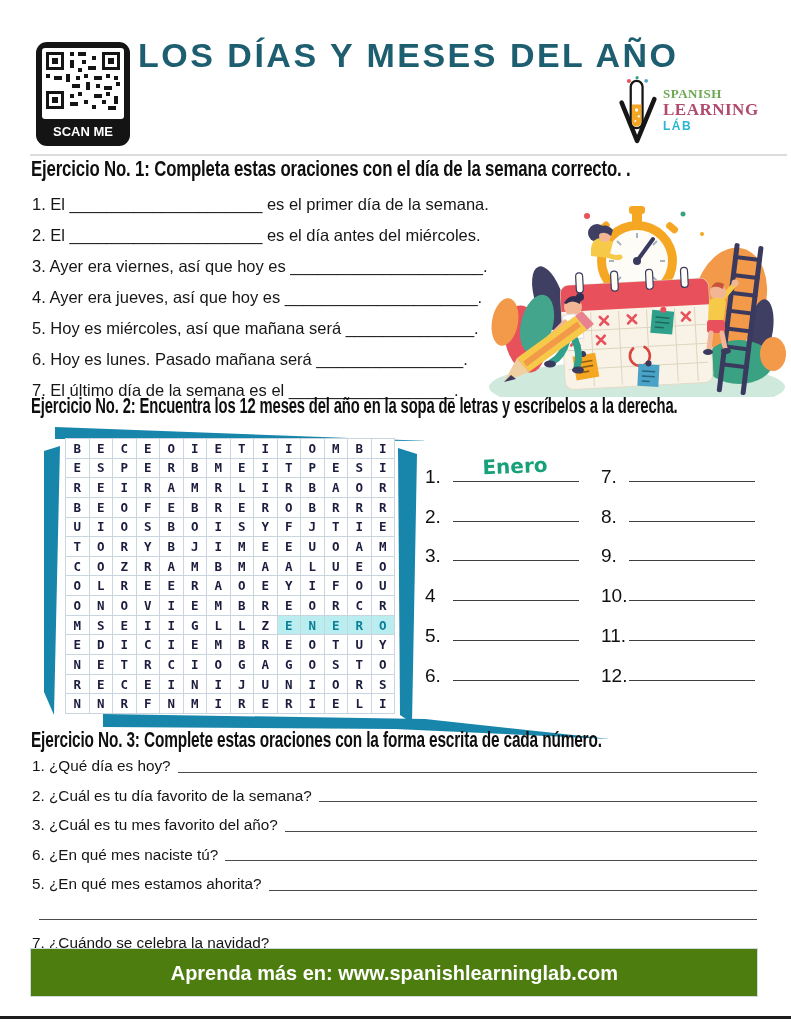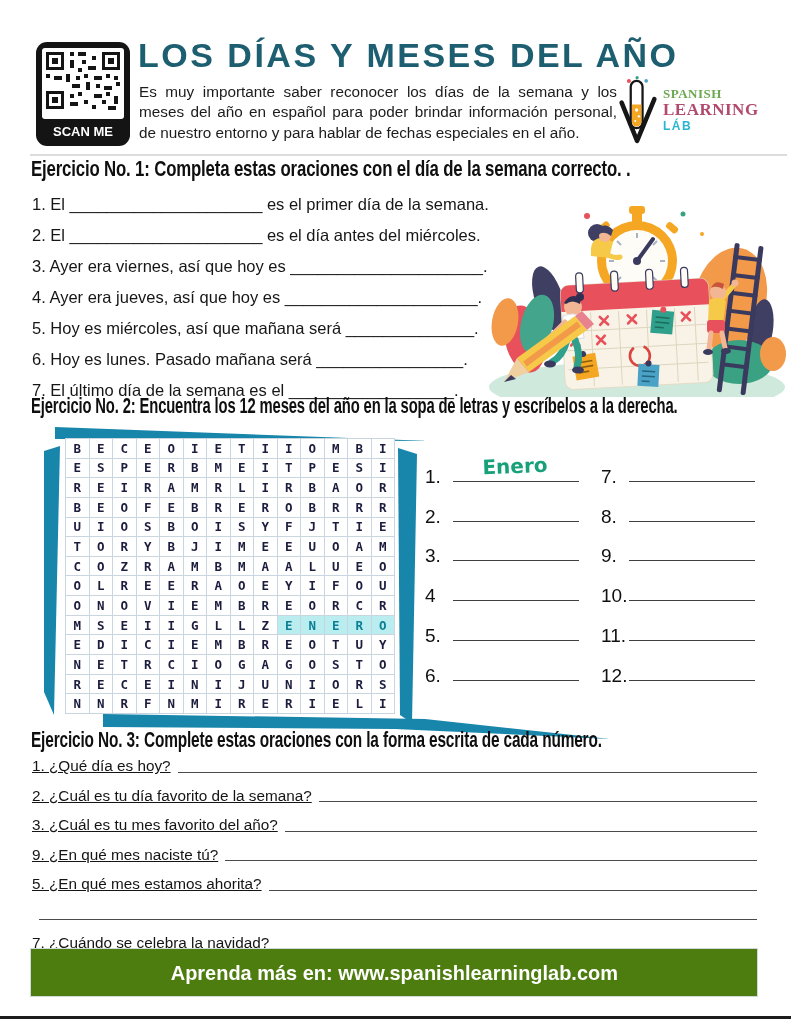--- a/index.html
+++ b/index.html
@@ -51,21 +51,21 @@
   .ans-col.right{left:176px;}
   .ans-row{height:39.8px;display:flex;align-items:flex-end;}
   .ans-num{font-size:19px;color:#101010;min-width:26px;line-height:1;}
   .ans-line{flex:1;border-bottom:1.6px solid #3f3f3f;margin:0 2px 4px 2px;height:1px;}
   .filled{position:absolute;left:30px;top:8px;width:120px;text-align:center;
           font-family:"DejaVu Sans",sans-serif;font-weight:bold;font-size:20px;color:#17a07a;
           transform:rotate(-2deg);}
 
   
   #ex3-items{position:absolute;left:32px;top:746px;width:725px;}
-  .ex3-item{height:29.5px;display:flex;align-items:flex-end;text-decoration:underline;}
+  .ex3-item{height:29.5px;display:flex;align-items:flex-end;}
   .q{white-space:nowrap;font-size:15.3px;color:#141414;line-height:1;padding-bottom:2px;}
   .ex3-line{flex:1;border-bottom:1.4px solid #4a4a4a;margin-left:7px;margin-bottom:3px;height:1px;}
 
   
   .footer-bar{position:absolute;left:30px;top:948px;width:728px;height:49px;background:#4d7c0f;
               border:1px solid #cfd8db;box-sizing:border-box;display:flex;align-items:center;justify-content:center;}
   .footer-bar span{color:#fff;font-size:21px;font-weight:bold;transform:scaleX(.95);white-space:nowrap;}
   .bottom-line{position:absolute;left:0;top:1016px;width:791px;height:3px;background:#1c1c1c;}
 </style>
 </head>
@@ -92,21 +92,20 @@
           <rect x="16" y="16" width="6" height="6"></rect>
             <rect x="72" y="16" width="6" height="6"></rect>
             <rect x="16" y="55" width="6" height="6"></rect>
           <path d="M34 10h4v4h-4zM42 10h8v4h-8zM56 14h4v4h-4zM34 18h4v8h-4zM46 18h4v4h-4zM42 26h4v4h-4zM52 24h8v4h-8zM10 32h4v4h-4zM18 34h8v4h-8zM30 32h4v8h-4zM40 34h4v4h-4zM48 32h4v4h-4zM58 34h8v4h-8zM70 32h4v4h-4zM78 34h4v4h-4zM36 42h8v4h-8zM50 40h4v8h-4zM60 42h4v4h-4zM68 44h8v4h-8zM80 40h4v4h-4zM34 52h4v4h-4zM42 50h4v4h-4zM58 52h8v4h-8zM70 50h4v4h-4zM78 54h4v8h-4zM34 60h8v4h-8zM48 58h4v4h-4zM56 63h4v4h-4zM66 58h4v4h-4zM72 64h8v4h-8z"></path>
         </g>
         <text x="47" y="94" text-anchor="middle" font-size="13" font-weight="bold" fill="#ffffff" font-family="Liberation Sans, sans-serif">SCAN ME</text>
       </svg>
     </div>
 
     <h1 class="title">LOS DÍAS Y MESES DEL AÑO</h1>
-    <p class="intro">Es muy importante saber reconocer los días de la semana y los meses del año en español para poder brindar información personal, de nuestro entorno y para hablar de fechas especiales en el año.</p>
 
     <div class="logo">
       <svg viewBox="0 0 44 76" width="40" height="72">
         <circle cx="12" cy="6" r="2.2" fill="#e8505b"></circle>
           <circle cx="21" cy="2.5" r="1.8" fill="#3ba183"></circle>
           <circle cx="31" cy="6" r="2" fill="#4aa3c7"></circle>
         <path d="M4,30 L21,72 L40,26" fill="none" stroke="#161616" stroke-width="5" stroke-linecap="round" stroke-linejoin="round"></path>
         <rect x="14" y="6" width="13" height="52" rx="6.5" fill="#ffffff" stroke="#161616" stroke-width="2.5"></rect>
         <path d="M15.3,32 h10.4 v19 a5.2,5.2 0 0 1 -10.4,0 z" fill="#f5a623"></path>
         <circle cx="20.5" cy="38" r="1.8" fill="#fff"></circle>
@@ -537,21 +536,21 @@
       </div>
       <div class="ex3-item">
         <span class="q">2. ¿Cuál es tu día favorito de la semana?</span>
         <span class="ex3-line"></span>
       </div>
       <div class="ex3-item">
         <span class="q">3. ¿Cuál es tu mes favorito del año?</span>
         <span class="ex3-line"></span>
       </div>
       <div class="ex3-item">
-        <span class="q">9. ¿En qué mes naciste tú?</span>
+        <span class="q">6. ¿En qué mes naciste tú?</span>
         <span class="ex3-line"></span>
       </div>
       <div class="ex3-item">
         <span class="q">5. ¿En qué mes estamos ahorita?</span>
         <span class="ex3-line"></span>
       </div>
       <div class="ex3-item">
         <span class="ex3-line"></span>
       </div>
       <div class="ex3-item">

